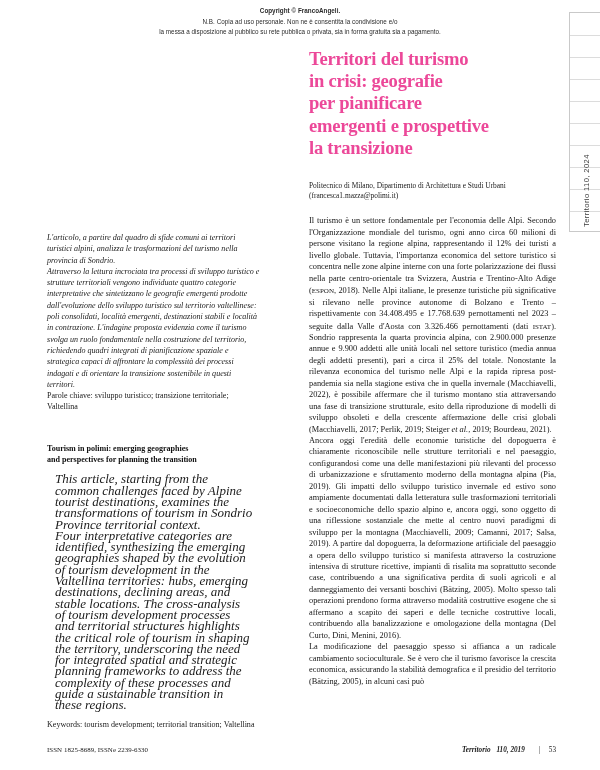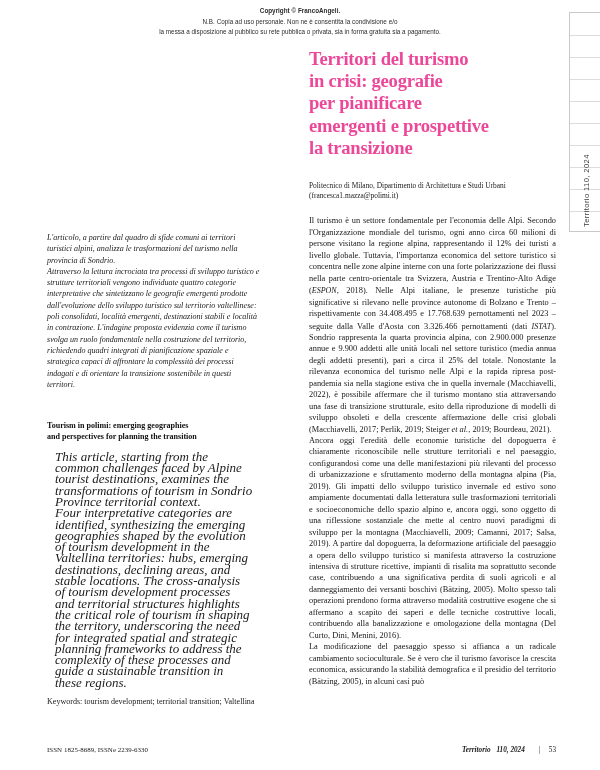--- a/index.html
+++ b/index.html
@@ -92,21 +92,21 @@
   .body-text {
     margin-top: 14px;
     font-size: 8.35px;
     line-height: 11.45px;
     text-align: justify;
     text-justify: inter-word;
     color: #171717;
     hyphens: manual;
   }
   .body-text p { margin: 0; padding: 0; text-indent: 0; }
-  .sc { font-variant: small-caps; font-size: 12px; font-style: italic; }
+  .sc { font-variant: small-caps; font-size: 10px; }
   .it { font-style: italic; }
 
   
   .abstract-it {
     font-style: italic;
     font-size: 8.05px;
     line-height: 11.3px;
     text-align: left;
     color: #1a1a1a;
   }
@@ -231,20 +231,21 @@
   </div>
 
   <div class="content">
 
     <div class="col-left">
 
       <div class="abstract-it">
         <p>L'articolo, a partire dal quadro di sfide comuni ai territori turistici alpini, analizza le trasformazioni del turismo nella provincia di Sondrio.</p>
         <p>Attraverso la lettura incrociata tra processi di sviluppo turistico e strutture territoriali vengono individuate quattro categorie interpretative che sintetizzano le geografie emergenti prodotte dall'evoluzione dello sviluppo turistico sul territorio valtellinese: poli consolidati, località emergenti, destinazioni stabili e località in contrazione. L'indagine proposta evidenzia come il turismo svolga un ruolo fondamentale nella costruzione del territorio, richiedendo quadri integrati di pianificazione spaziale e strategica capaci di affrontare la complessità dei processi indagati e di orientare la transizione sostenibile in questi territori.</p>
       </div>
+      <p class="keywords-it">Parole chiave: sviluppo turistico; transizione territoriale; Valtellina</p>
 
       <div class="block-gap-lg"></div>
 
       <div class="abstract-en-title">
         <span class="tl">Tourism in polimi: emerging geographies</span>
         <span class="tl">and perspectives for planning the transition</span>
       </div>
 
       <div class="abstract-en">
         <p>This article, starting from the common challenges faced by Alpine tourist destinations, examines the transformations of tourism in Sondrio Province territorial context.</p>
@@ -292,18 +293,18 @@
     <div class="side-tab-rule" style="top:132px"></div>
     <div class="side-tab-rule" style="top:154px"></div>
     <div class="side-tab-rule" style="top:176px"></div>
     <div class="side-tab-rule" style="top:198px"></div>
     <div class="side-tab-inner">Territorio 110, 2024</div>
   </div>
 
   <div class="footer-issn">ISSN 1825-8689, ISSNe 2239-6330</div>
   <div class="footer-right">
     <span class="footer-journal">Territorio</span>
-    <span class="footer-journal" style="margin-left:4px">110, 2024</span>
+    <span class="footer-journal" style="margin-left:4px">110, 2019</span>
     <span class="footer-sep">|</span>
     <span class="footer-page">53</span>
   </div>
 
 </div>
 
 </body></html>

